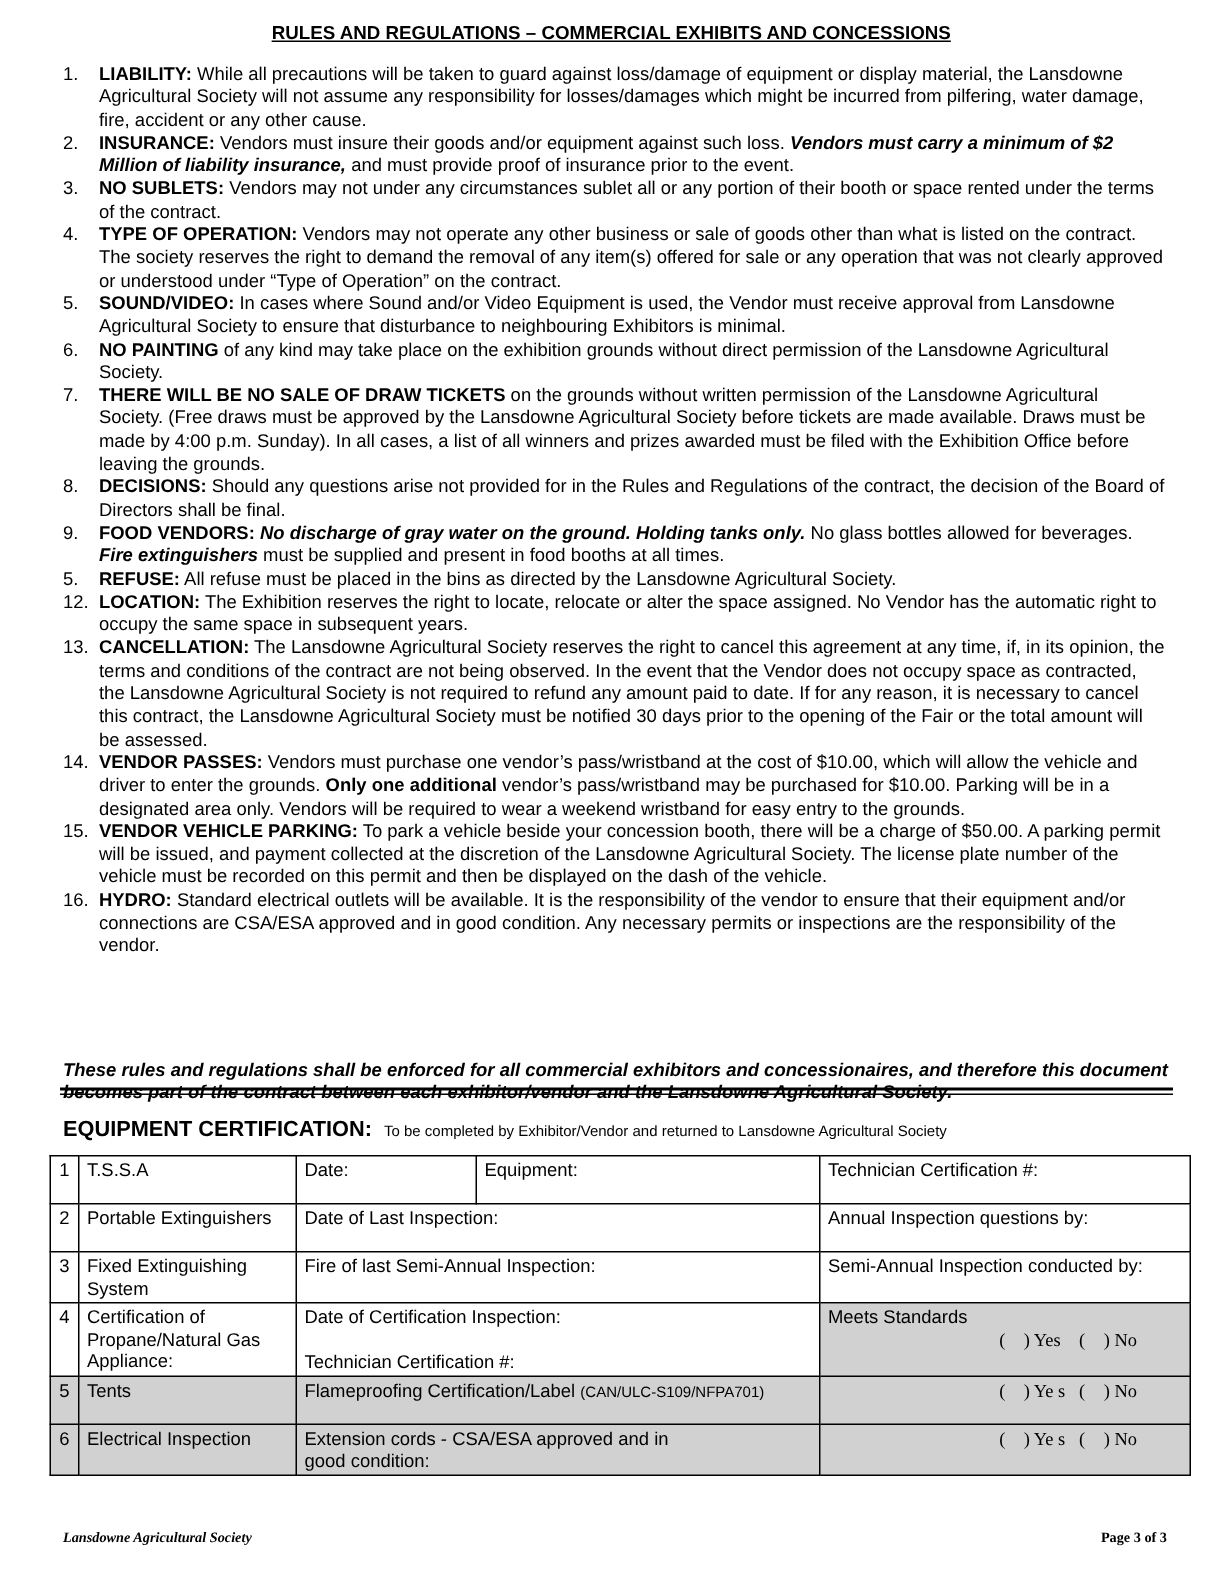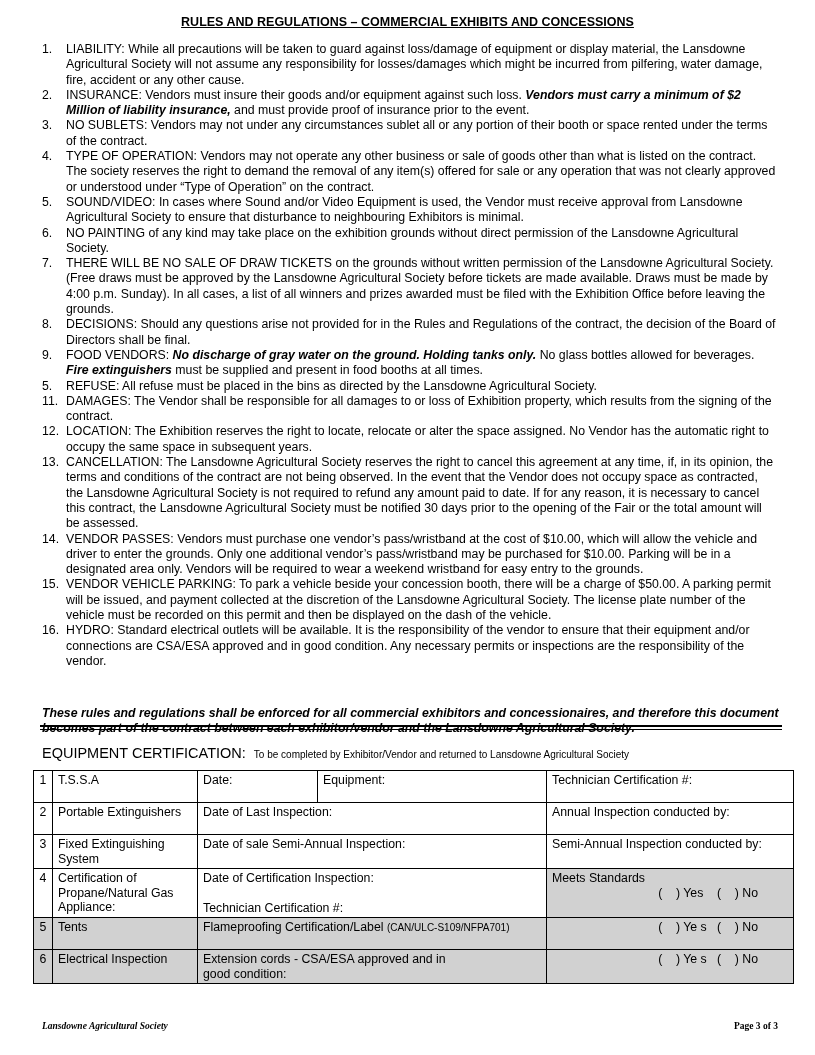--- a/index.html
+++ b/index.html
@@ -4,36 +4,36 @@
 <style>
   html, body { margin: 0; padding: 0; background: #ffffff; }
   body { width: 815px; height: 1055px; position: relative; overflow: hidden;
          font-family: "Liberation Sans", sans-serif; color: #000; }
   .title { position: absolute; top: 15px; left: 0; width: 815px; text-align: center;
            font-weight: bold; font-size: 12.5px; text-decoration: underline; }
   ol.rules { position: absolute; top: 42px; left: 42px; width: 735px; margin: 0; padding: 0;
              list-style: none; font-size: 12.3px; line-height: 15.3px; }
   ol.rules li { position: relative; padding-left: 24px; }
   ol.rules li .num { position: absolute; left: 0; top: 0; width: 20px; }
-  .b { font-weight: normal; }
+  .b { font-weight: bold; }
   .bi { font-weight: bold; font-style: italic; }
   .closing { position: absolute; top: 706px; left: 42px; width: 740px; font-size: 12.3px;
              line-height: 15.3px; font-weight: bold; font-style: italic; }
   .dbl { position: absolute; top: 725px; left: 40px; width: 742px; height: 5px;
          border-top: 2px solid #000; border-bottom: 1px solid #000; box-sizing: border-box; }
   .eq-heading { position: absolute; top: 745px; left: 42px; font-size: 14.5px; white-space: nowrap; }
-  .eq-heading .h { font-weight: normal; }
+  .eq-heading .h { font-weight: bold; }
   .eq-heading .sub { font-size: 10px; margin-left: 4px; }
   table.eq { position: absolute; top: 770px; left: 33px; width: 760px; border-collapse: collapse;
              font-size: 12.3px; line-height: 14.5px; table-layout: fixed; }
   table.eq td { border: 1.3px solid #000; vertical-align: top; padding: 2px 5px; }
   table.eq td.n { padding: 2px 0; text-align: center; width: 11px; }
   table.eq tr.hdr td { padding: 7px 7px; font-weight: bold; height: 16px; vertical-align: middle; }
   .shade { background: #d1d1d1; }
-  .yn { display: block; text-align: right; padding-right: 30px; white-space: pre; }
+  .yn { display: block; text-align: right; padding-right: 30px; white-space: pre; font-family: Liberation Serif, serif; }
   .footer-left { position: absolute; top: 1021px; left: 42px; font-family: "Liberation Serif", serif;
                  font-style: italic; font-weight: bold; font-size: 9.5px; }
   .footer-right { position: absolute; top: 1021px; right: 37px; font-family: "Liberation Serif", serif;
                   font-weight: bold; font-size: 9.5px; }
 </style>
 </head>
 <body>
 
 <div class="title">RULES AND REGULATIONS – COMMERCIAL EXHIBITS AND CONCESSIONS</div>
 
@@ -41,21 +41,20 @@
   <li><span class="num">1.</span><span class="b">LIABILITY:</span><span> While all precautions will be taken to guard against loss/damage of equipment or display material, the Lansdowne Agricultural Society will not assume any responsibility for losses/damages which might be incurred from pilfering, water damage, fire, accident or any other cause.</span></li>
   <li><span class="num">2.</span><span class="b">INSURANCE:</span><span> Vendors must insure their goods and/or equipment against such loss. </span><span class="bi">Vendors must carry a minimum of $2 Million of liability insurance,</span><span> and must provide proof of insurance prior to the event.</span></li>
   <li><span class="num">3.</span><span class="b">NO SUBLETS:</span><span> Vendors may not under any circumstances sublet all or any portion of their booth or space rented under the terms of the contract.</span></li>
   <li><span class="num">4.</span><span class="b">TYPE OF OPERATION:</span><span> Vendors may not operate any other business or sale of goods other than what is listed on the contract. The society reserves the right to demand the removal of any item(s) offered for sale or any operation that was not clearly approved or understood under “Type of Operation” on the contract.</span></li>
   <li><span class="num">5.</span><span class="b">SOUND/VIDEO:</span><span> In cases where Sound and/or Video Equipment is used, the Vendor must receive approval from Lansdowne Agricultural Society to ensure that disturbance to neighbouring Exhibitors is minimal.</span></li>
   <li><span class="num">6.</span><span class="b">NO PAINTING</span><span> of any kind may take place on the exhibition grounds without direct permission of the Lansdowne Agricultural Society.</span></li>
   <li><span class="num">7.</span><span class="b">THERE WILL BE NO SALE OF DRAW TICKETS</span><span> on the grounds without written permission of the Lansdowne Agricultural Society. (Free draws must be approved by the Lansdowne Agricultural Society before tickets are made available. Draws must be made by 4:00 p.m. Sunday). In all cases, a list of all winners and prizes awarded must be filed with the Exhibition Office before leaving the grounds.</span></li>
   <li><span class="num">8.</span><span class="b">DECISIONS:</span><span> Should any questions arise not provided for in the Rules and Regulations of the contract, the decision of the Board of Directors shall be final.</span></li>
   <li><span class="num">9.</span><span class="b">FOOD VENDORS:</span><span class="bi"> No discharge of gray water on the ground. Holding tanks only.</span><span> No glass bottles allowed for beverages. </span><span class="bi">Fire extinguishers</span><span> must be supplied and present in food booths at all times.</span></li>
   <li><span class="num">5.</span><span class="b">REFUSE:</span><span> All refuse must be placed in the bins as directed by the Lansdowne Agricultural Society.</span></li>
-  <li><span class="num">11.</span><span class="b">DAMAGES:</span><span> The Vendor shall be responsible for all damages to or loss of Exhibition property, which results from the signing of the contract.</span></li>
   <li><span class="num">12.</span><span class="b">LOCATION:</span><span> The Exhibition reserves the right to locate, relocate or alter the space assigned. No Vendor has the automatic right to occupy the same space in subsequent years.</span></li>
   <li><span class="num">13.</span><span class="b">CANCELLATION:</span><span> The Lansdowne Agricultural Society reserves the right to cancel this agreement at any time, if, in its opinion, the terms and conditions of the contract are not being observed. In the event that the Vendor does not occupy space as contracted, the Lansdowne Agricultural Society is not required to refund any amount paid to date. If for any reason, it is necessary to cancel this contract, the Lansdowne Agricultural Society must be notified 30 days prior to the opening of the Fair or the total amount will be assessed.</span></li>
   <li><span class="num">14.</span><span class="b">VENDOR PASSES:</span><span> Vendors must purchase one vendor’s pass/wristband at the cost of $10.00, which will allow the vehicle and driver to enter the grounds. </span><span class="b">Only one additional</span><span> vendor’s pass/wristband may be purchased for $10.00. Parking will be in a designated area only. Vendors will be required to wear a weekend wristband for easy entry to the grounds.</span></li>
   <li><span class="num">15.</span><span class="b">VENDOR VEHICLE PARKING:</span><span> To park a vehicle beside your concession booth, there will be a charge of $50.00. A parking permit will be issued, and payment collected at the discretion of the Lansdowne Agricultural Society. The license plate number of the vehicle must be recorded on this permit and then be displayed on the dash of the vehicle.</span></li>
   <li><span class="num">16.</span><span class="b">HYDRO:</span><span> Standard electrical outlets will be available. It is the responsibility of the vendor to ensure that their equipment and/or connections are CSA/ESA approved and in good condition. Any necessary permits or inspections are the responsibility of the vendor.</span></li>
 </ol>
 
 <div class="closing">These rules and regulations shall be enforced for all commercial exhibitors and concessionaires, and therefore this document becomes part of the contract between each exhibitor/vendor and the Lansdowne Agricultural Society.</div>
 <div class="dbl"></div>
 
@@ -77,26 +76,26 @@
     <td class="n">1</td>
     <td>T.S.S.A</td>
     <td>Date:</td>
     <td>Equipment:</td>
     <td>Technician Certification #:</td>
   </tr>
   <tr style="height:32px">
     <td class="n">2</td>
     <td>Portable Extinguishers</td>
     <td colspan="2">Date of Last Inspection:</td>
-    <td>Annual Inspection conducted by:</td>
+    <td>Annual Inspection questions by:</td>
   </tr>
   <tr style="height:32px">
     <td class="n">3</td>
     <td>Fixed Extinguishing System</td>
-    <td colspan="2">Date of sale Semi-Annual Inspection:</td>
+    <td colspan="2">Fire of last Semi-Annual Inspection:</td>
     <td>Semi-Annual Inspection conducted by:</td>
   </tr>
   <tr style="height:47px">
     <td class="n">4</td>
     <td>Certification of Propane/Natural Gas Appliance:</td>
     <td colspan="2">
       <div>Date of Certification Inspection:</div>
       <div style="margin-top:15px">Technician Certification #:</div>
     </td>
     <td class="shade">

